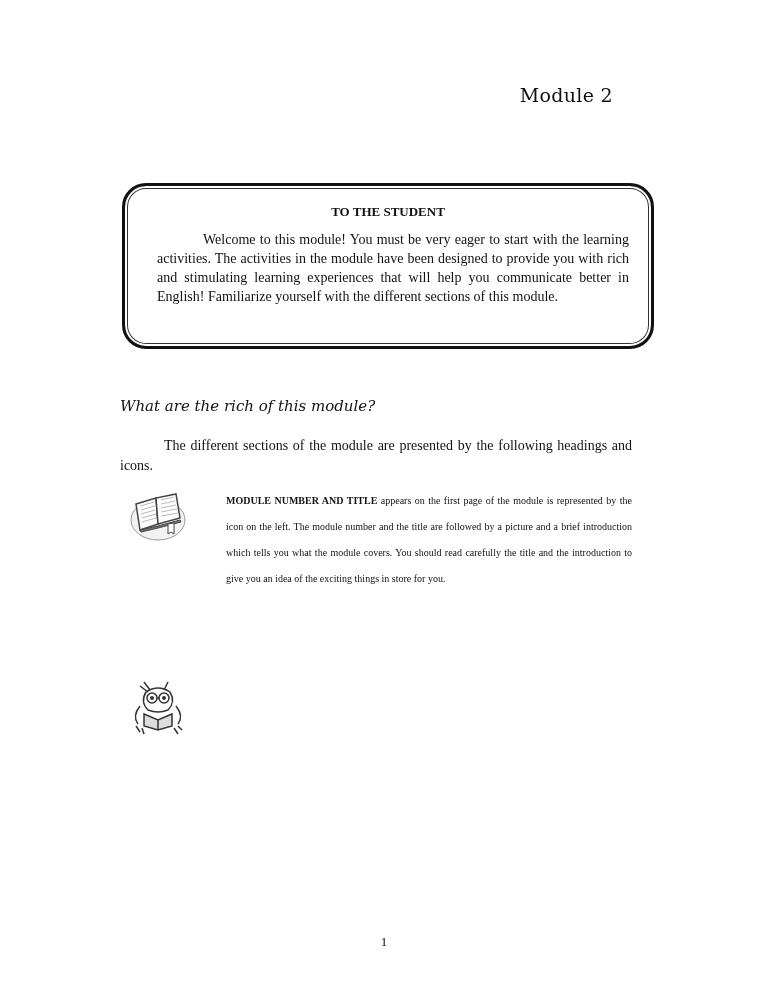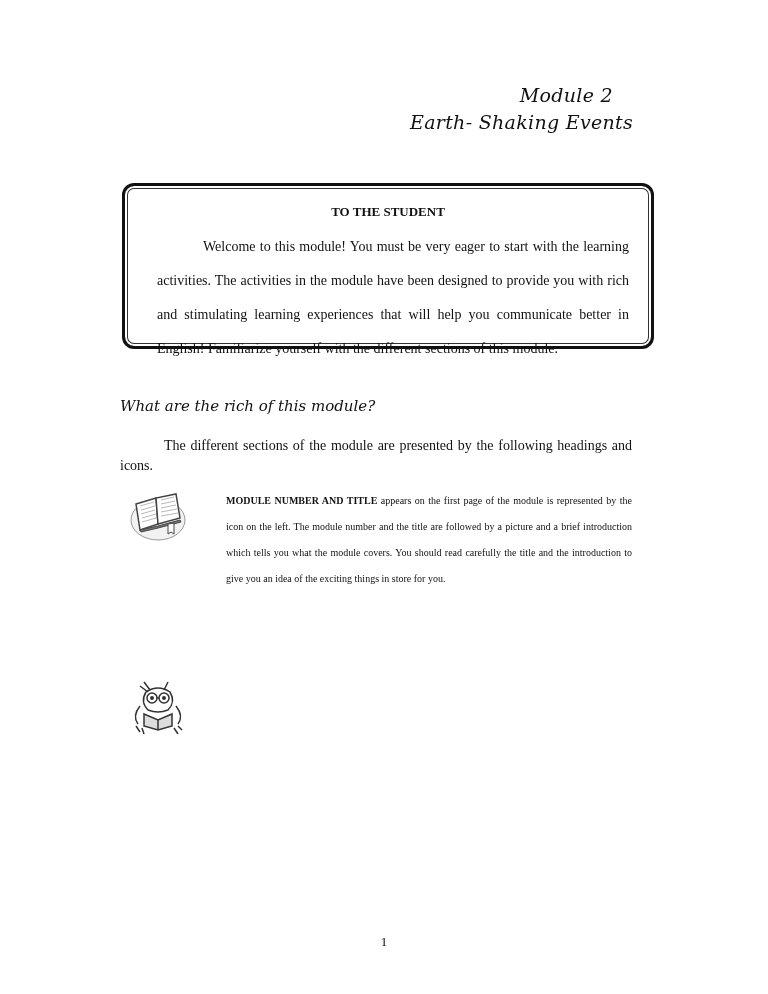--- a/index.html
+++ b/index.html
@@ -1,38 +1,37 @@
 <!DOCTYPE html>
 <html><head>
 <meta charset="utf-8">
 <style>
   html, body { margin:0; padding:0; background:#ffffff; }
   body { width:768px; height:994px; position:relative; overflow:hidden; color:#111; }
-  .title-block { position:absolute; right:135px; top:82px; text-align:right; font-family:"DejaVu Serif", serif; font-style:italic; font-size:19px; line-height:27px; color:#111; letter-spacing:0.3px; }
+  .title-block { position:absolute; right:135px; top:82px; text-align:right; font-family:"DejaVu Serif", serif; font-size:19px; line-height:27px; color:#111; letter-spacing:0.3px; }
   .title-block div { white-space:nowrap; }
   .title-line1 { padding-right:20px; }
-  .student-box { position:absolute; left:122px; top:183px; width:532px; height:166px; border:3px solid #111; border-radius:12px; box-shadow: inset 0 0 0 2px #fff, inset 0 0 0 3px #333; box-sizing:border-box; }
+  .student-box { position:absolute; left:122px; top:183px; width:532px; height:166px; border:3px solid #111; border-radius:24px; box-shadow: inset 0 0 0 2px #fff, inset 0 0 0 3px #333; box-sizing:border-box; }
   .student-heading { position:absolute; left:0; right:0; top:18px; text-align:center; font-family:"Liberation Serif", serif; font-weight:bold; font-size:13px; color:#111; }
-  .student-body { position:absolute; left:32px; right:22px; top:44px; font-family:"Liberation Serif", serif; font-size:14px; line-height:34px; text-align:justify; text-align-last:left; color:#111; }
+  .student-body { position:absolute; left:32px; right:22px; top:44px; font-family:"Liberation Serif", serif; font-size:14px; line-height:19px; text-align:justify; text-align-last:left; color:#111; }
   .indent { display:inline-block; width:46px; }
   .parts-heading { position:absolute; left:120px; top:397px; font-family:"DejaVu Serif", serif; font-style:italic; font-size:15px; color:#111; }
   .parts-intro { position:absolute; left:120px; right:136px; top:436px; font-family:"Liberation Serif", serif; font-size:14px; line-height:20px; text-align:justify; color:#111; }
   .parts-intro .indent { width:44px; }
   .section-item { position:absolute; left:120px; right:136px; }
   .section-icon { position:absolute; left:8px; width:60px; height:60px; }
   .section-text { position:absolute; left:106px; right:0; font-family:"Liberation Serif", serif; font-size:10px; line-height:26px; text-align:justify; color:#111; }
   .section-text b { font-weight:bold; }
   .page-number { position:absolute; left:0; right:0; top:934px; text-align:center; font-family:"Liberation Serif", serif; font-size:13px; color:#111; }
 </style>
 </head>
 <body>
 
 <div class="title-block">
   <div class="title-line1">Module 2</div>
-  <div>Earth- Shaking Events</div>
 </div>
 
 <div class="student-box">
   <div class="student-heading">TO THE STUDENT</div>
   <div class="student-body"><span class="indent"></span><span>Welcome to this module! You must be very eager to start with the learning activities. The activities in the module have been designed to provide you with rich and stimulating learning experiences that will help you communicate better in English! Familiarize yourself with the different sections of this module.</span></div>
 </div>
 
 <div class="parts-heading">What are the rich of this module?</div>
 
 <div class="parts-intro"><span class="indent"></span><span>The different sections of the module are presented by the following headings and icons.</span></div>

